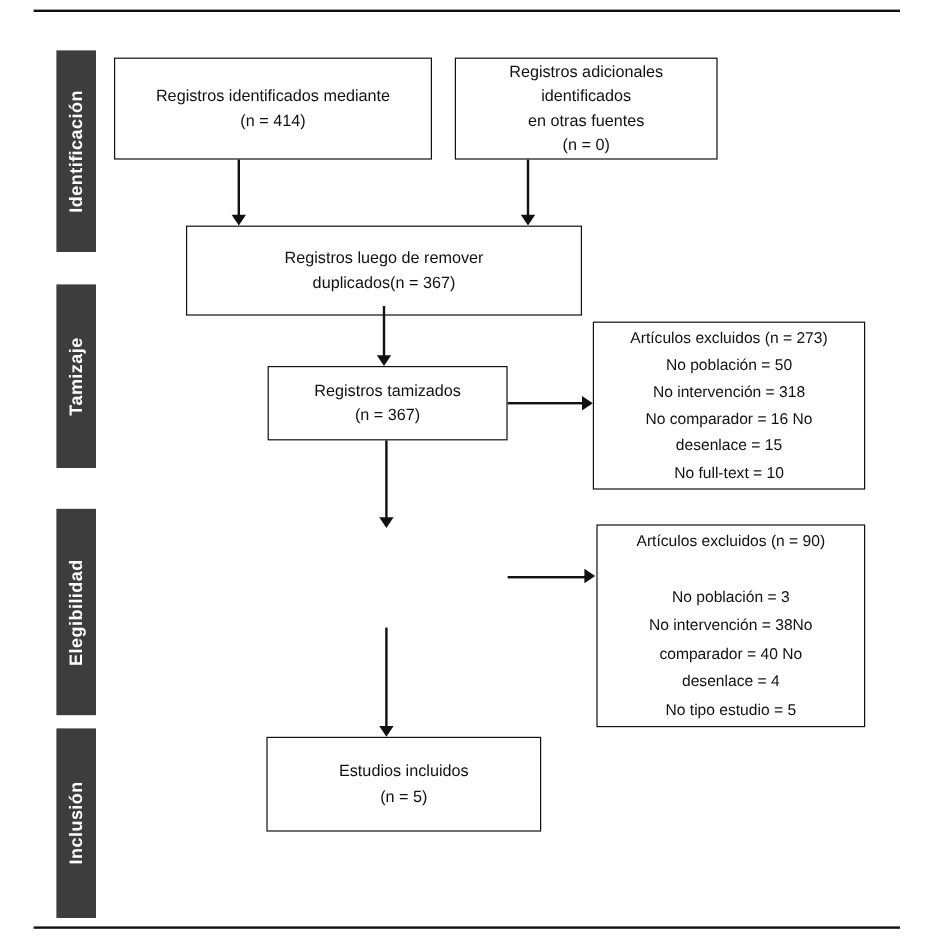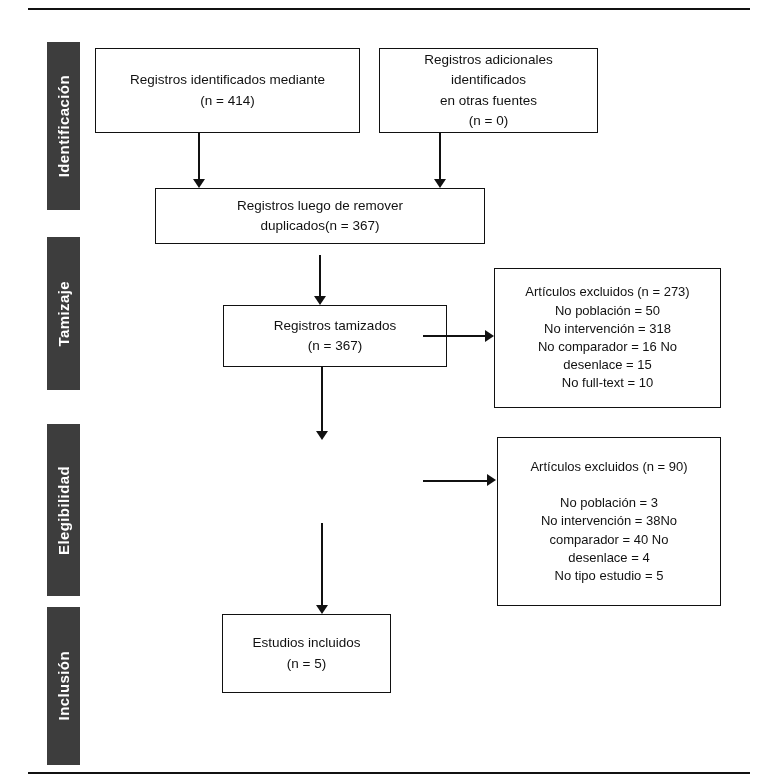--- a/index.html
+++ b/index.html
@@ -10,21 +10,21 @@
   .rule { position:absolute; background:#111; }
 
   .stage-label { position:absolute; background:#3d3d3d; color:#ffffff;
                  display:flex; align-items:center; justify-content:center; }
   .stage-label span { writing-mode:vertical-rl; transform:rotate(180deg);
                       font-weight:bold; font-size:15px; letter-spacing:.4px; white-space:nowrap; }
 
   .box { position:absolute; border:1.6px solid #111; background:#fff;
          display:flex; flex-direction:column; align-items:center; justify-content:center;
          text-align:center; font-size:13.5px; line-height:1.5; padding:4px 10px; }
-  .box.small { font-size:13px; line-height:1.4; }
+  .box.small { font-size:13px; line-height:1.4;justify-content:space-between; }
   .line:empty::before { content:"\00a0"; }
 
   .vline { position:absolute; width:2px; background:#111; }
   .hline { position:absolute; height:2px; background:#111; }
   .arr-down { position:absolute; width:0; height:0;
               border-left:6px solid transparent; border-right:6px solid transparent;
               border-top:9px solid #111; }
   .arr-right { position:absolute; width:0; height:0;
                border-top:6px solid transparent; border-bottom:6px solid transparent;
                border-left:9px solid #111; }
@@ -53,26 +53,26 @@
   <div class="box" style="left:95px;top:48px;width:265px;height:85px">
     <div class="line">Registros identificados mediante</div>
     <div class="line">(n = 414)</div>
   </div>
   <div class="box" style="left:379px;top:48px;width:219px;height:85px">
     <div class="line">Registros adicionales identificados</div>
     <div class="line">en otras fuentes</div>
     <div class="line">(n = 0)</div>
   </div>
 
-  <div class="box" style="left:155px;top:188px;width:330px;height:56px">
+  <div class="box" style="left:155px;top:188px;width:330px;height:75px">
     <div class="line">Registros luego de remover</div>
     <div class="line">duplicados(n = 367)</div>
   </div>
 
-  <div class="box" style="left:223px;top:305px;width:224px;height:62px">
+  <div class="box" style="left:223px;top:305px;width:200px;height:62px">
     <div class="line">Registros tamizados</div>
     <div class="line">(n = 367)</div>
   </div>
 
   <div class="box small" style="left:494px;top:268px;width:227px;height:140px">
     <div class="line">Artículos excluidos (n = 273)</div>
     <div class="line">No población = 50</div>
     <div class="line">No intervención = 318</div>
     <div class="line">No comparador = 16 No</div>
     <div class="line">desenlace = 15</div>
@@ -83,21 +83,21 @@
   <div class="box small" style="left:497px;top:437px;width:224px;height:169px">
     <div class="line">Artículos excluidos (n = 90)</div>
     <div class="line"></div>
     <div class="line">No población = 3</div>
     <div class="line">No intervención = 38No</div>
     <div class="line">comparador = 40 No</div>
     <div class="line">desenlace = 4</div>
     <div class="line">No tipo estudio = 5</div>
   </div>
 
-  <div class="box" style="left:222px;top:614px;width:169px;height:79px">
+  <div class="box" style="left:222px;top:614px;width:229px;height:79px">
     <div class="line">Estudios incluidos</div>
     <div class="line">(n = 5)</div>
   </div>
 
   <div class="vline" style="left:198px;top:133px;height:47px"></div>
   <div class="arr-down" style="left:193px;top:179px"></div>
 
   <div class="vline" style="left:439px;top:133px;height:47px"></div>
   <div class="arr-down" style="left:434px;top:179px"></div>
 

